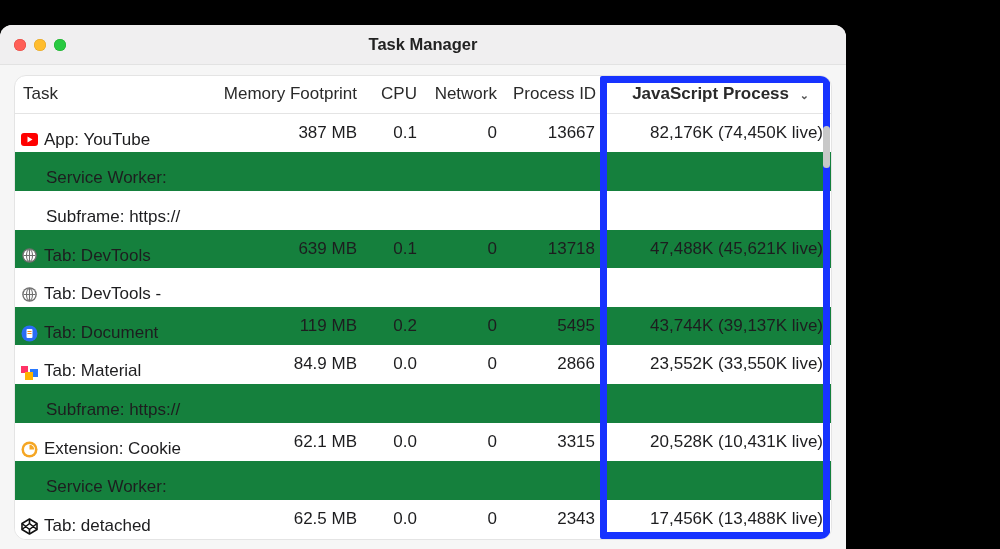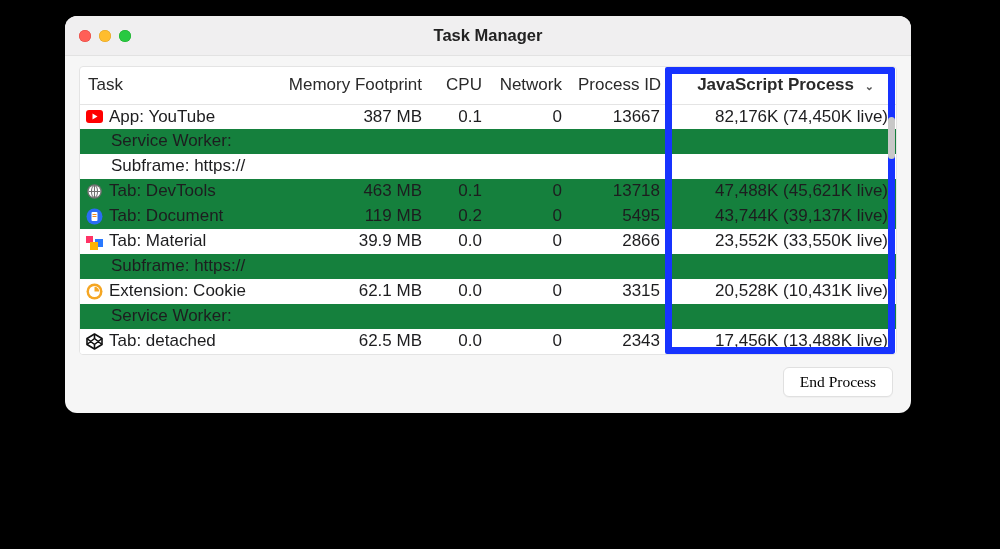--- a/index.html
+++ b/index.html
@@ -9,22 +9,21 @@
       background: #000;
       font-family: -apple-system, BlinkMacSystemFont, "Helvetica Neue", Arial, sans-serif;
       font-size: 16px;
       color: #1d1d1f;
     }
     .stage {
       position: relative;
       width: 976px; height: 549px;
       display: flex;
       align-items: flex-start;
-      justify-content: center;
-      padding-top: 16px;
+      padding-top: 25px;
     }
     .window {
       width: 846px;
       background: #f6f6f6;
       border-radius: 12px;
       box-shadow: 0 30px 60px rgba(0,0,0,0.4), 0 0 0 1px rgba(0,0,0,0.05);
       overflow: hidden;
       position: relative;
     }
     
@@ -50,21 +49,21 @@
       font-size: 16.5px;
       color: #222;
     }
     
     .content {
       padding: 10px 14px 16px;
     }
     .table-wrap {
       background: #fff;
       border: 1px solid #e4e4e4;
-      border-radius: 4px;
+      border-radius: 12px;
       position: relative;
       overflow: hidden;
     }
     table {
       width: 100%;
       border-collapse: collapse;
       table-layout: fixed;
       font-size: 17px;
       line-height: 1.45;
     }
@@ -101,21 +100,21 @@
     tbody td {
       padding: 0 8px;
       vertical-align: middle;
       white-space: nowrap;
       overflow: hidden;
       text-overflow: clip;
     }
     td.num { text-align: right; font-variant-numeric: tabular-nums; }
     td.taskcell { padding-left: 6px; }
     .task-row-inner {
-      display: flex; align-items: center; gap: 6px;
+      display: flex; align-items: center; gap: 6px; margin-top: 14px;
     }
     .task-row-inner.indent { padding-left: 25px; }
     .favicon {
       width: 17px; height: 17px; flex: 0 0 17px;
       display: inline-flex; align-items: center; justify-content: center;
     }
     .favicon svg { width: 17px; height: 17px; display: block; }
     
     .js-highlight {
       position: absolute;
@@ -240,26 +239,43 @@
                 <td class="taskcell">
                   <div class="task-row-inner">
                     <span class="favicon">
                       <svg viewBox="0 0 17 17">
                         <use href="#ico-globe"></use>
                       </svg>
                     </span>
                     <span>Tab: DevTools</span>
                   </div>
                 </td>
-                <td class="num">463 MB</td>
+                <td class="num">639 MB</td>
                 <td class="num">0.1</td>
                 <td class="num">0</td>
                 <td class="num">13718</td>
                 <td class="num">47,488K (45,621K live)</td>
               </tr>
+              <tr class="even">
+                <td class="taskcell">
+                  <div class="task-row-inner">
+                    <span class="favicon">
+                      <svg viewBox="0 0 17 17">
+                        <use href="#ico-globe"></use>
+                      </svg>
+                    </span>
+                    <span>Tab: DevTools -</span>
+                  </div>
+                </td>
+                <td class="num"></td>
+                <td class="num"></td>
+                <td class="num"></td>
+                <td class="num"></td>
+                <td class="num"></td>
+              </tr>
               <tr class="odd">
                 <td class="taskcell">
                   <div class="task-row-inner">
                     <span class="favicon">
                       <svg viewBox="0 0 17 17">
                         <use href="#ico-doc"></use>
                       </svg>
                     </span>
                     <span>Tab: Document</span>
                   </div>
@@ -274,21 +290,21 @@
                 <td class="taskcell">
                   <div class="task-row-inner">
                     <span class="favicon">
                       <svg viewBox="0 0 17 17">
                         <use href="#ico-material"></use>
                       </svg>
                     </span>
                     <span>Tab: Material</span>
                   </div>
                 </td>
-                <td class="num">39.9 MB</td>
+                <td class="num">84.9 MB</td>
                 <td class="num">0.0</td>
                 <td class="num">0</td>
                 <td class="num">2866</td>
                 <td class="num">23,552K (33,550K live)</td>
               </tr>
               <tr class="odd">
                 <td class="taskcell">
                   <div class="task-row-inner indent">
                     <span>Subframe: https://</span>
                   </div>

